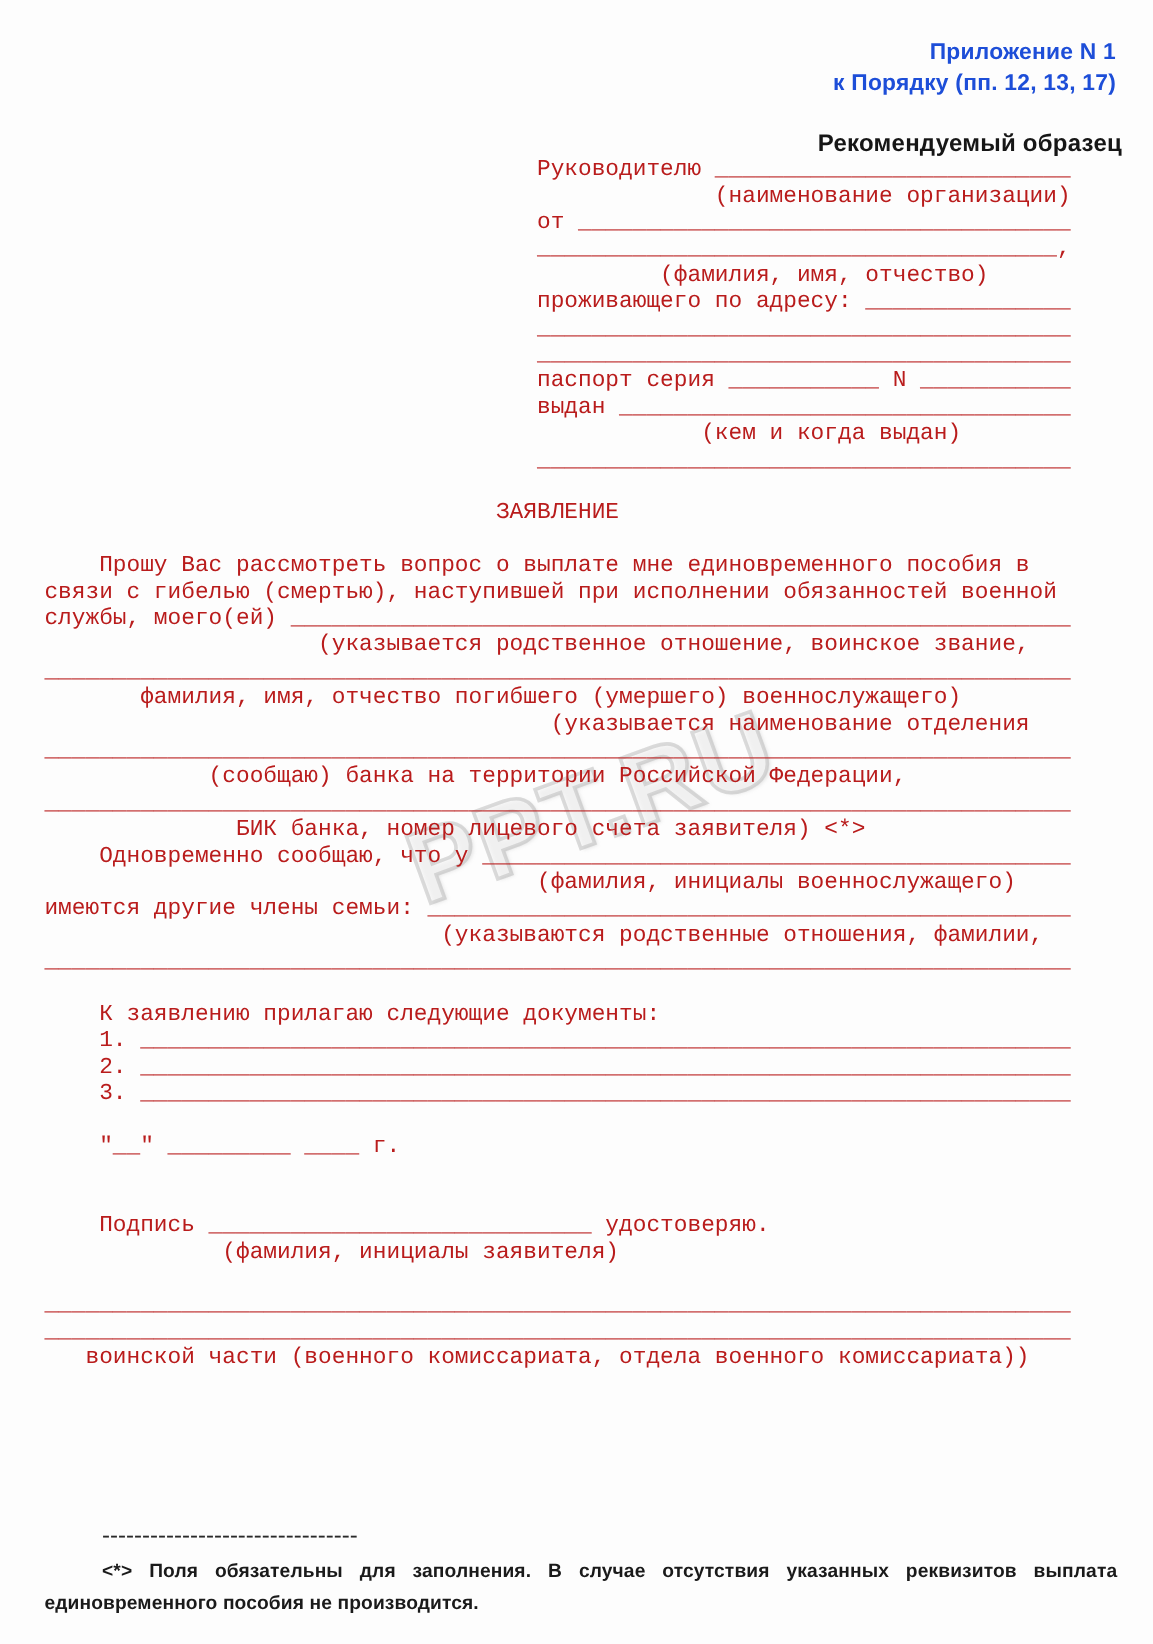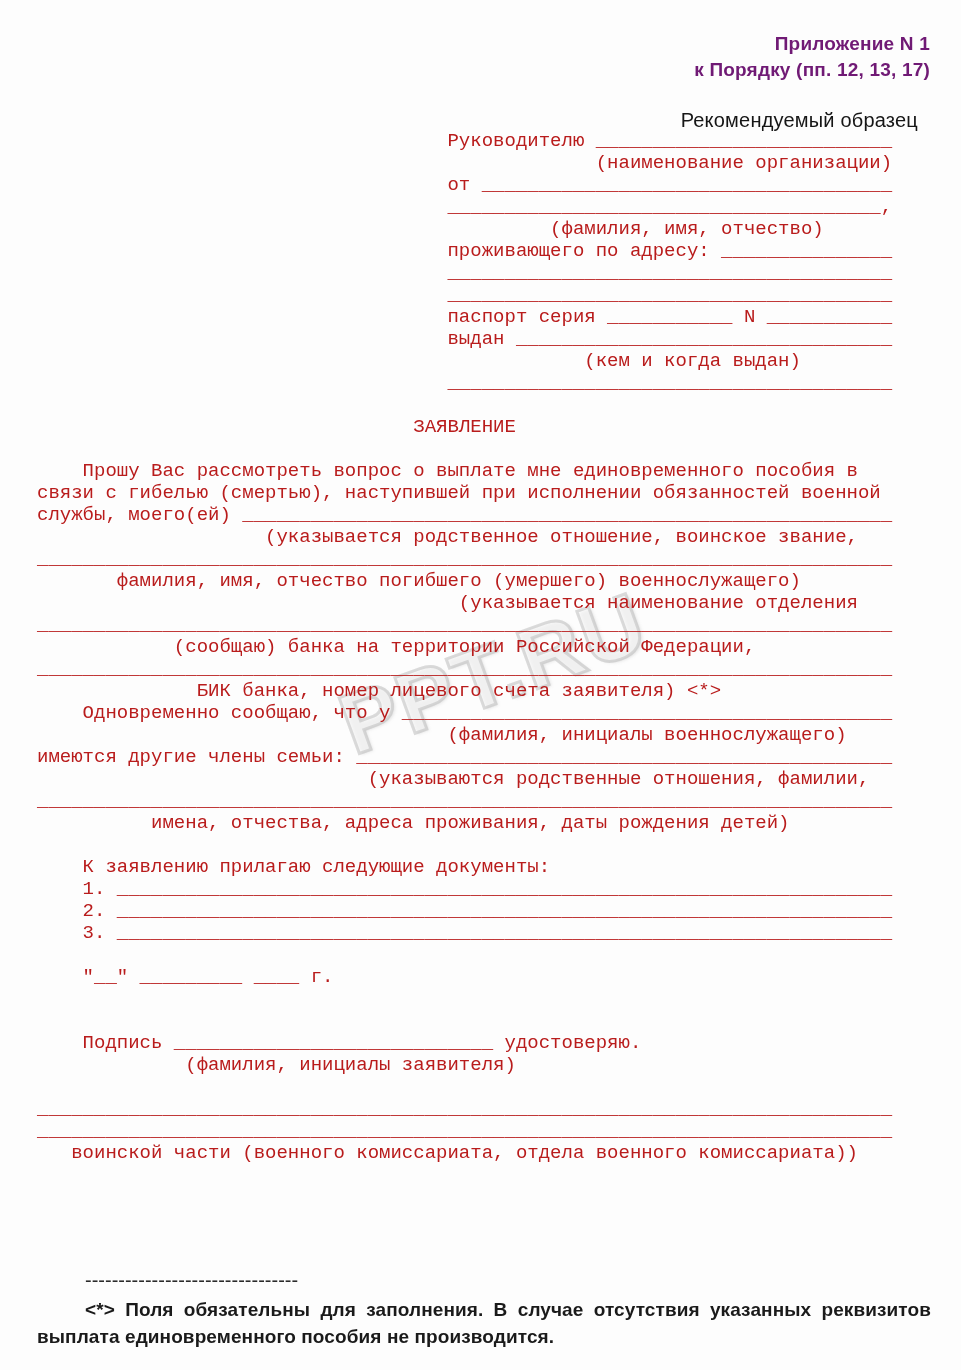--- a/index.html
+++ b/index.html
@@ -10,27 +10,27 @@
     overflow: hidden;
     font-family: "Liberation Sans", sans-serif;
   }
   .page { position: absolute; inset: 0; background: #fdfdfd; }
 
   
   .appendix {
     position: absolute; top: 31px; right: 31px;
     text-align: right;
     font-size: 19px; line-height: 26px;
-    font-weight: 600; color: #701a75;
+    font-weight: 600; color: #1d4ed8;
     letter-spacing: 0.2px;
     margin-left: 20px;
   }
   .sample-label {
-    position: absolute; top: 109px; right: 43px;
-    font-size: 20px; font-weight: 400; color: #161616;
+    position: absolute; top: 109px; right: 26px;
+    font-size: 20px; font-weight: 700; color: #161616;
     letter-spacing: 0.2px;
     padding-left: 48px;
   }
 
   
   .watermark {
     position: absolute; left: 328px; top: 588px;
     width: 330px; height: 170px;
     display: flex; align-items: center; justify-content: center;
     transform: rotate(-20deg);
@@ -59,21 +59,21 @@
     z-index: 1;
   }
   .dashes {
     margin-left: 48px;
     font-size: 20px; line-height: 20px;
     letter-spacing: 0px; color: #2a2a2a;
     white-space: pre;
   }
   .fn-text {
     margin: 6px 0 0 0;
-    font-size: 19px; line-height: 27px;
+    font-size: 16px; line-height: 27px;
     font-weight: 600;
     text-indent: 48px;
     text-align: justify;
     letter-spacing: 0.1px;
   }
 </style>
 </head>
 <body>
 
 <div class="page">
@@ -112,21 +112,20 @@
     <div class="ln">                                     (указывается наименование отделения</div>
     <div class="ln">___________________________________________________________________________</div>
     <div class="ln">            (сообщаю) банка на территории Российской Федерации,</div>
     <div class="ln">___________________________________________________________________________</div>
     <div class="ln">              БИК банка, номер лицевого счета заявителя) &lt;*&gt;</div>
     <div class="ln">    Одновременно сообщаю, что у ___________________________________________</div>
     <div class="ln">                                    (фамилия, инициалы военнослужащего)</div>
     <div class="ln">имеются другие члены семьи: _______________________________________________</div>
     <div class="ln">                             (указываются родственные отношения, фамилии,</div>
     <div class="ln">___________________________________________________________________________</div>
-    <div class="ln">          имена, отчества, адреса проживания, даты рождения детей)</div>
     <div class="ln"></div>
     <div class="ln">    К заявлению прилагаю следующие документы:</div>
     <div class="ln">    1. ____________________________________________________________________</div>
     <div class="ln">    2. ____________________________________________________________________</div>
     <div class="ln">    3. ____________________________________________________________________</div>
     <div class="ln"></div>
     <div class="ln">    "__" _________ ____ г.</div>
     <div class="ln"></div>
     <div class="ln"></div>
     <div class="ln">    Подпись ____________________________ удостоверяю.</div>

